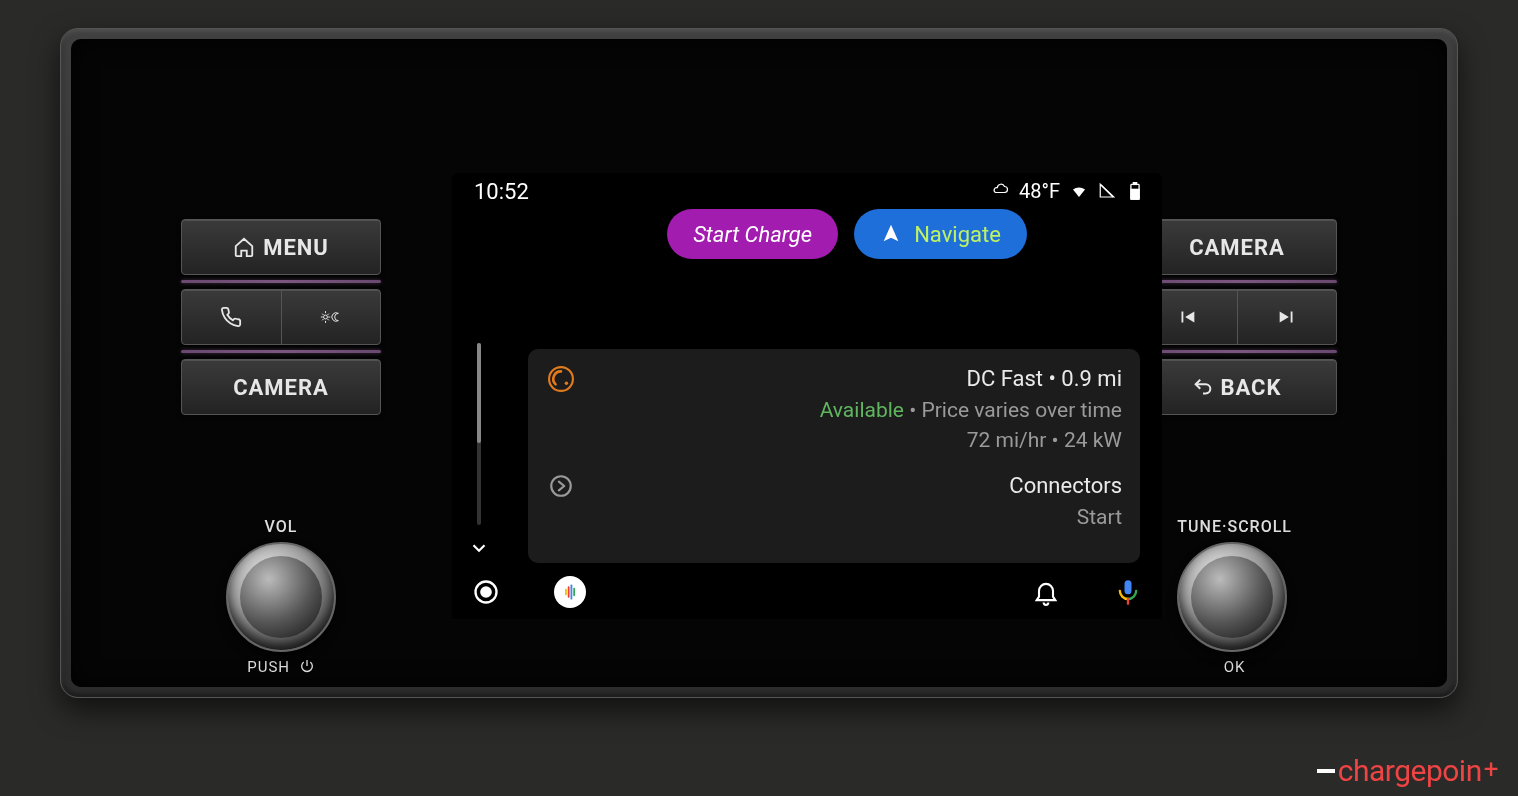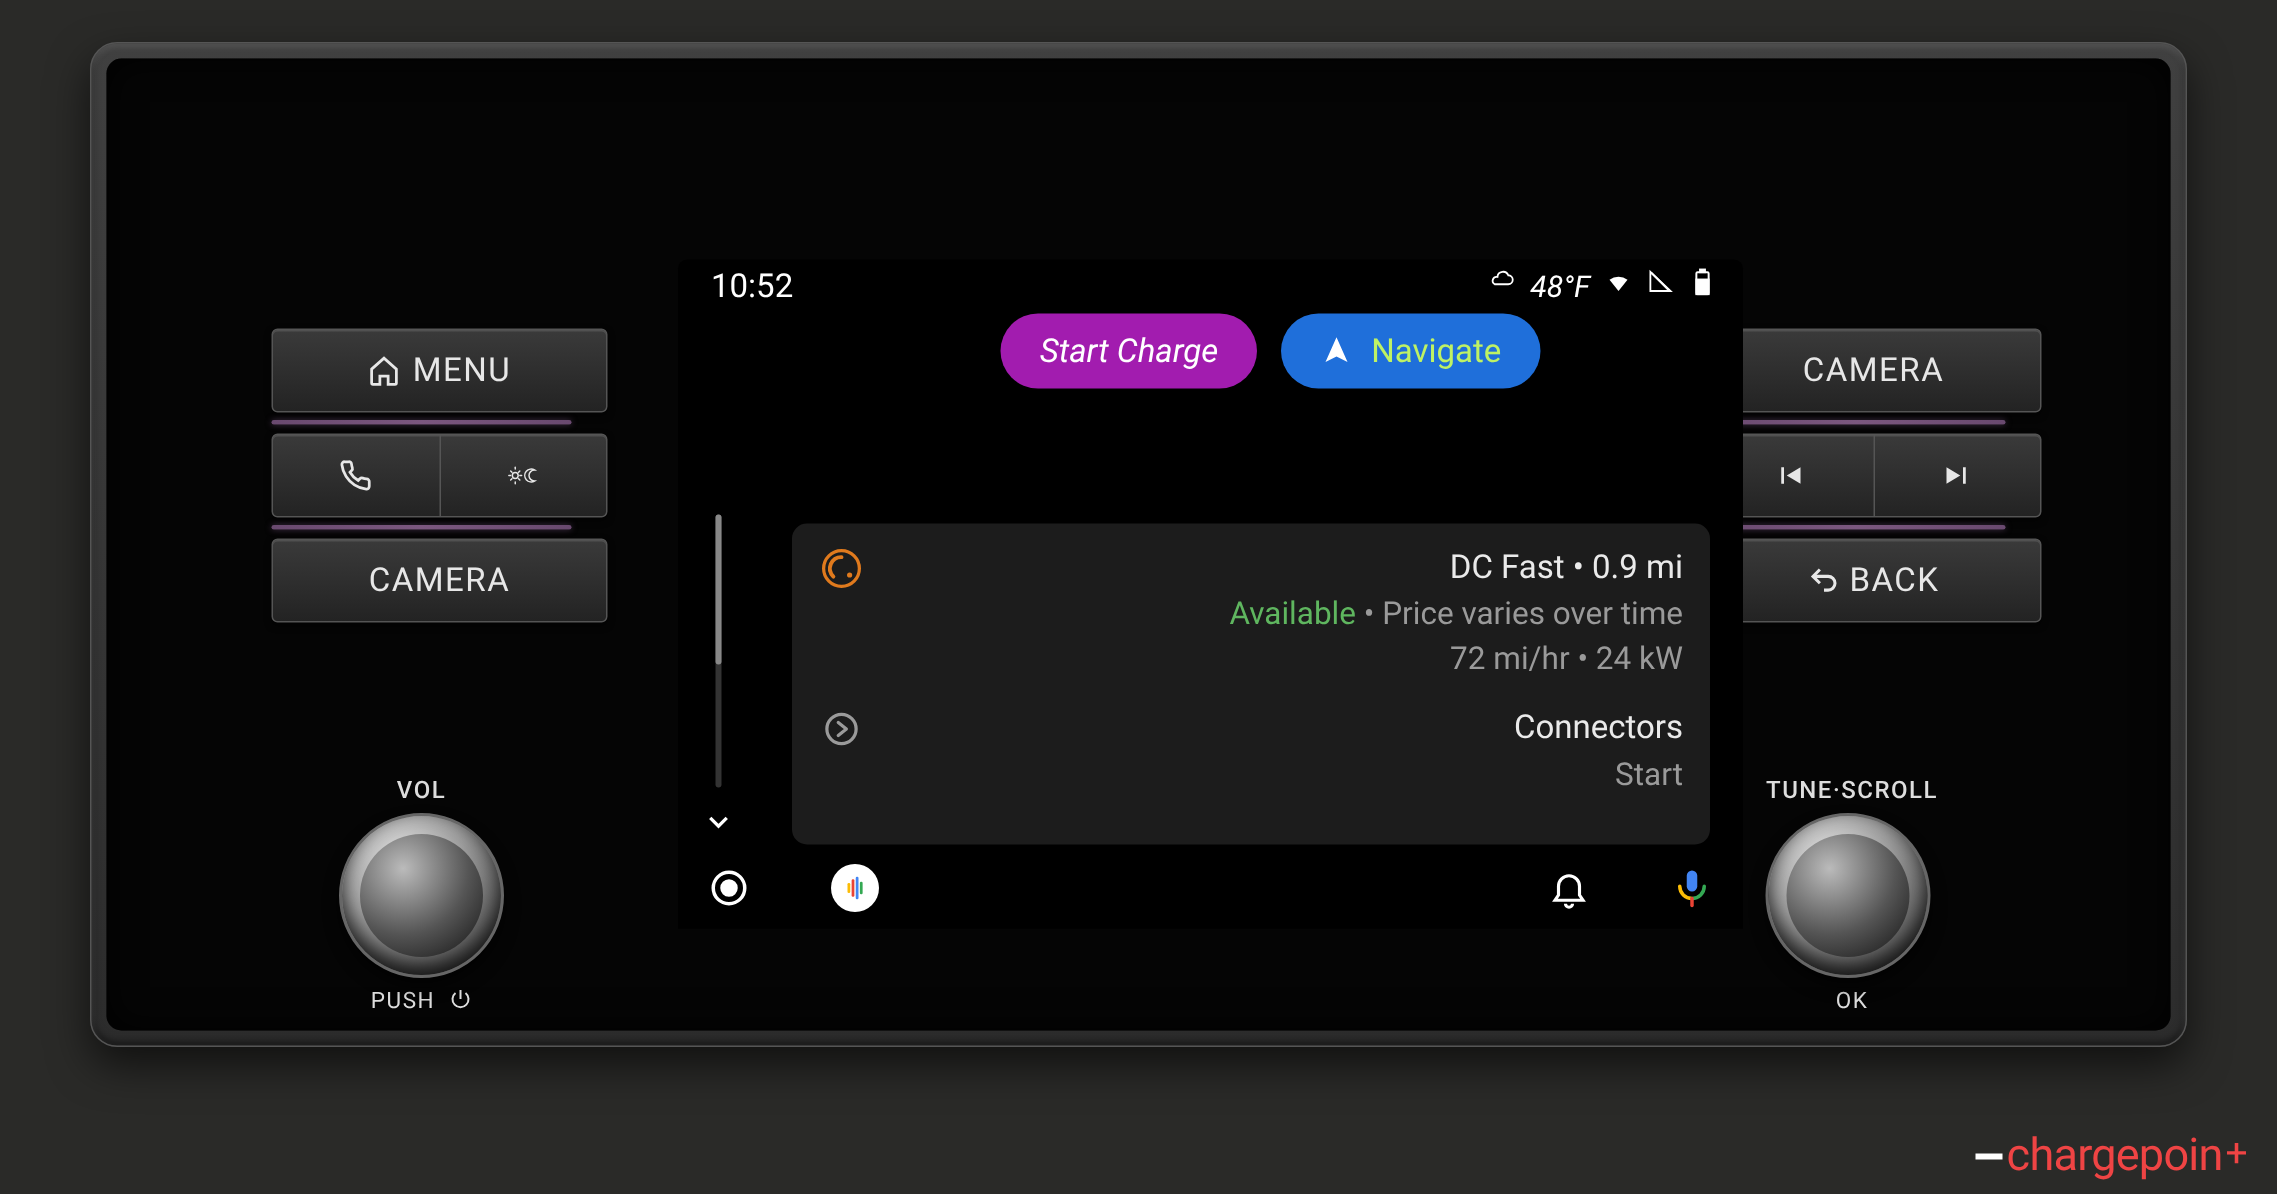--- a/index.html
+++ b/index.html
@@ -20,23 +20,23 @@
     box-shadow: inset 0 0 24px rgba(0,0,0,.9);
   }
 
   
   .btn-cluster { position: absolute; width: 200px; }
   .btn-cluster.left { left: 120px; top: 190px; }
   .btn-cluster.right { right: 120px; top: 190px; }
   .phys-btn {
     background: linear-gradient(180deg,#3a3a3a,#232323);
     border: 1px solid #555; border-radius: 4px;
-    height: 56px; width: 224px;
+    height: 56px; width: 200px;
     display: flex; align-items: center; justify-content: center;
-    color: #e7e7e7; font-size: 22px; font-weight: 400; letter-spacing: 1px;
+    color: #e7e7e7; font-size: 22px; font-weight: 700; letter-spacing: 1px;
     box-shadow: inset 0 1px 0 rgba(255,255,255,.12), 0 2px 4px rgba(0,0,0,.5);
     margin-bottom: 5px;
   }
   .phys-btn.split { display:flex; padding:0; }
   .phys-btn.split .half { flex:1; display:flex; align-items:center; justify-content:center; height:100%; }
   .phys-btn.split .half:first-child { border-right:1px solid #555; }
   .phys-btn svg { width: 22px; height: 22px; }
   .underline { height:3px; background: linear-gradient(90deg,#69496f,#7b577f,#69496f); width: 200px; border-radius:2px; margin-bottom:6px; box-shadow:0 0 4px rgba(128,90,140,.5); }
 
   
@@ -58,21 +58,21 @@
   .screen {
     position: absolute; left: 391px; top: 144px; width: 710px; height: 446px;
     background: #000; color: #fff; border-top-left-radius: 6px; border-top-right-radius: 6px;
     overflow: hidden;
     font-family: Roboto,"Segoe UI",Arial,sans-serif;
   }
   .statusbar {
     height: 36px; display:flex; align-items:center; justify-content:space-between;
     padding: 0 18px 0 22px; font-size:22px; font-weight:400;
   }
-  .statusbar .right { display:flex; gap:10px; font-size:20px;font-style:italic;}
+  .statusbar .right { display:flex; gap:10px; align-items:center; font-size:20px;}
   .statusbar svg { width:18px; height:18px; }
   .header {
     display:flex; align-items:center; gap: 22px; padding: 6px 22px 16px; font-size:26px; font-weight:500; letter-spacing:.5px;
   }
   .back-arrow { width:30px;height:30px; }
   .pill-row { display:flex; gap: 16px; justify-content:center; padding-left:80px; }
   .pill {
     height: 50px; padding: 0 26px; border-radius: 26px; display:flex; align-items:center; gap:12px;
     font-size:22px; font-weight:400;
   }

